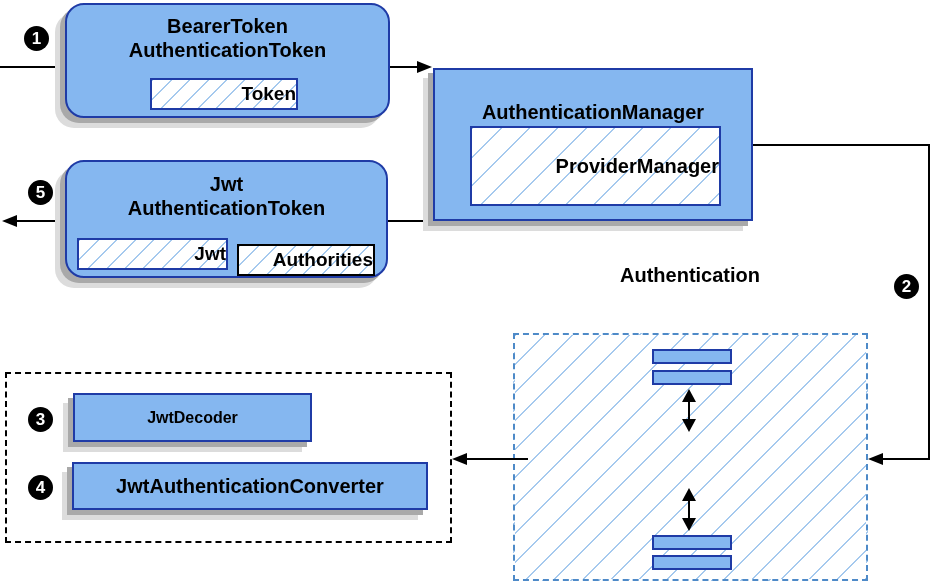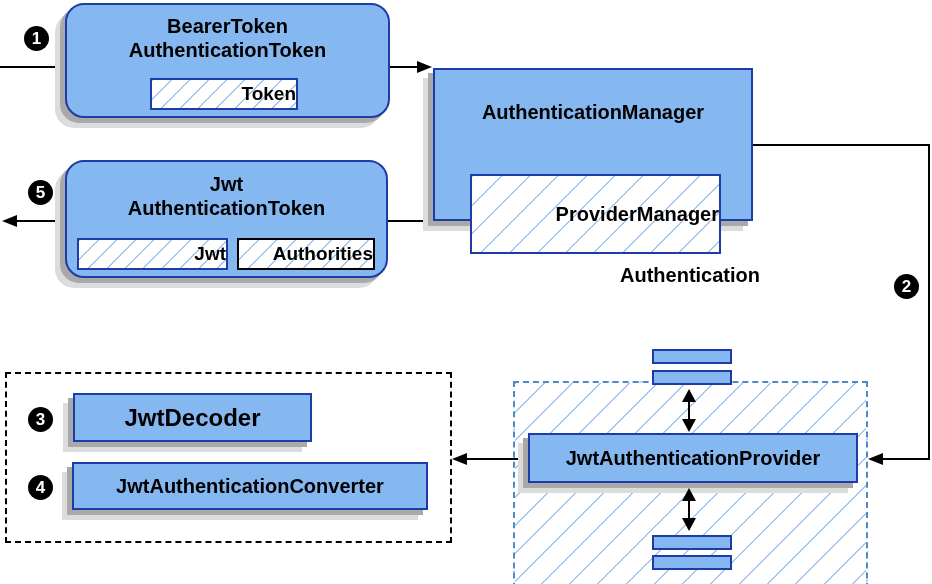--- a/index.html
+++ b/index.html
@@ -19,21 +19,20 @@
   .rounded{border-radius:19px;}
   .node-title{font-size:20px;line-height:24px;}
   
   .hatch13{
     background-color:#fff;
     background-image:repeating-linear-gradient(135deg,var(--hatch,#a5c9ee) 0,var(--hatch,#a5c9ee) 1.4px,transparent 1.4px,transparent 13px);
   }
   .hatch20{
     background-color:#fff;
     background-image:repeating-linear-gradient(135deg,var(--hatch,#a5c9ee) 0,var(--hatch,#a5c9ee) 1.4px,transparent 1.4px,transparent 20px);
-    margin-top:48px;
   }
   .field{
     border:2px solid var(--node-border,#1f3ba6);
     text-align:right;font-size:19px;
   }
   .field-black{border-color:#000;}
   
   .frame-blue{border:2px dashed var(--dash-blue,#4e8ac8);}
   .frame-black{border:2px dashed #000;}
   .bar{
@@ -96,47 +95,44 @@
 
   <div class="abs node rounded" style="left:65px;top:160px;width:323px;height:118px;">
     <div class="node-title" style="padding-top:10px;">
       <div>Jwt</div>
       <div>AuthenticationToken</div>
     </div>
   </div>
   <div class="abs field hatch13" style="left:77px;top:238px;width:151px;height:32px;line-height:28px;">
     <span>Jwt</span>
   </div>
-  <div class="abs field field-black hatch13" style="left:237px;top:238px;width:138px;height:32px;line-height:28px;">
+  <div class="abs field field-black hatch13" style="left:237px;top:244px;width:138px;height:32px;line-height:28px;">
     <span>Authorities</span>
   </div>
 
   <div class="abs group-label" style="left:565px;top:262px;width:250px;">
     <div>Authentication</div>
   </div>
 
   <div class="abs bar" style="left:652px;top:349px;width:80px;height:15px;"></div>
   <div class="abs bar" style="left:652px;top:370px;width:80px;height:15px;"></div>
 
   <div class="abs ah ah-up" style="left:682px;top:389px;"></div>
   <div class="abs line" style="left:688px;top:399px;width:2px;height:24px;"></div>
   <div class="abs ah ah-down" style="left:682px;top:419px;"></div>
 
-  <div class="abs node" style="left:528px;top:433px;width:330px;height:50px;font-size:20px;line-height:46px;">
-    <span>JwtAuthenticationProvider</span>
-  </div>
 
   <div class="abs ah ah-up" style="left:682px;top:488px;"></div>
   <div class="abs line" style="left:688px;top:498px;width:2px;height:24px;"></div>
   <div class="abs ah ah-down" style="left:682px;top:518px;"></div>
 
   <div class="abs bar" style="left:652px;top:535px;width:80px;height:15px;"></div>
   <div class="abs bar" style="left:652px;top:555px;width:80px;height:15px;"></div>
 
-  <div class="abs node" style="left:73px;top:393px;width:239px;height:49px;font-size:24px;line-height:45px;">
+  <div class="abs node" style="left:73px;top:393px;width:239px;height:49px;font-size:16px;line-height:45px;">
     <span>JwtDecoder</span>
   </div>
 
   <div class="abs node" style="left:72px;top:462px;width:356px;height:48px;font-size:20px;line-height:44px;">
     <span>JwtAuthenticationConverter</span>
   </div>
 
   <div class="abs badge" style="left:24px;top:26px;">1</div>
   <div class="abs badge" style="left:894px;top:274px;">2</div>
   <div class="abs badge" style="left:28px;top:407px;">3</div>

